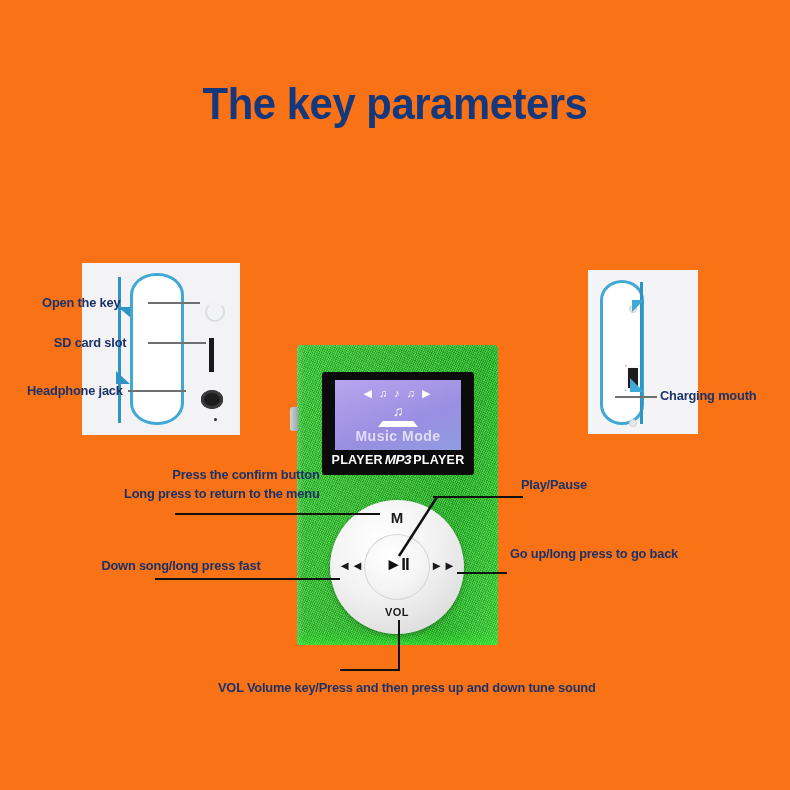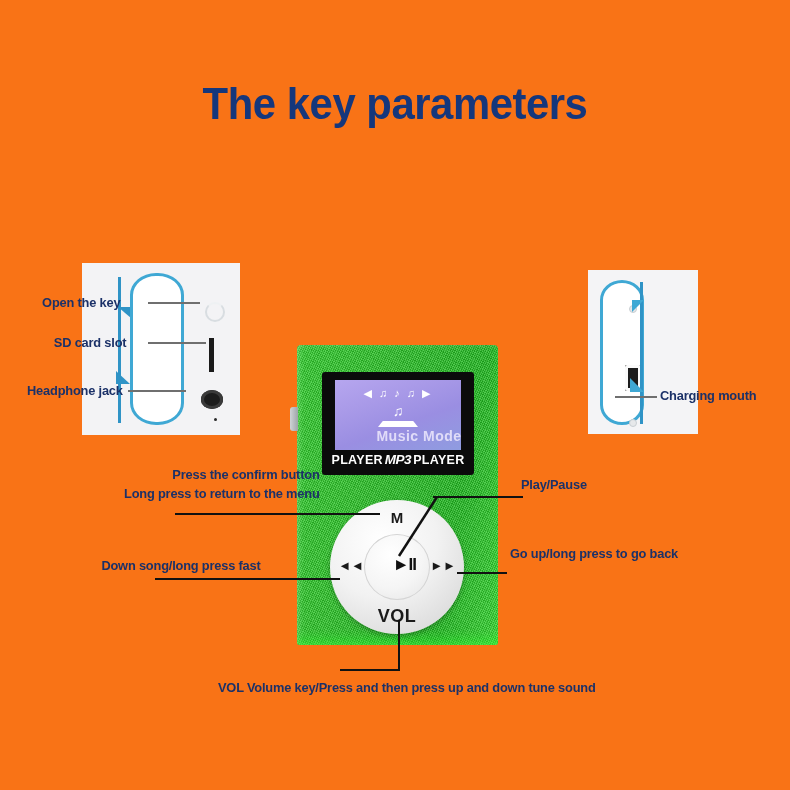--- a/index.html
+++ b/index.html
@@ -281,21 +281,20 @@
   #lcd-mode {
     position: absolute;
     left: 0; top: 48px;
     width: 126px;
     text-align: center;
     color: #e9e4fb;
     font-size: 14px;
     font-weight: bold;
     letter-spacing: 0.5px;
     opacity: 0.9;
-    padding-left: 21px;
   }
   #brandline {
     position: absolute;
     left: 0;
     top: 80px;
     width: 152px;
     text-align: center;
     color: #ffffff;
     font-size: 12.5px;
     font-weight: bold;
@@ -330,28 +329,28 @@
     background: radial-gradient(circle at 40% 32%, #ffffff 0%, #f5f5f5 55%, #e4e4e4 100%);
     box-shadow: inset 0 0 0 1px #d4d4d4;
   }
   .wlabel {
     position: absolute;
     color: #1a1a1a;
     font-weight: bold;
     text-align: center;
   }
   #w-m   { left: 0; top: 9px;  width: 134px; font-size: 15px; }
-  #w-vol { left: 0; top: 106px; width: 134px; font-size: 18px; letter-spacing: 0.5px; }
+  #w-vol { left: 0; top: 106px; width: 134px; font-size: 11px; letter-spacing: 0.5px; }
   #w-prev{ left: 8px;  top: 58px; width: 26px; font-size: 13px; }
   #w-next{ left: 100px; top: 58px; width: 26px; font-size: 13px; }
   #w-play{
     position: absolute;
     left: 34px; top: 55px;
-    width: 52px;
-    text-align: right;
+    width: 66px;
+    text-align: center;
     color: #111;
     font-size: 17px;
     font-weight: bold;
     letter-spacing: -1px;
   }
 </style>
 </head>
 <body>
 
 <div id="page">

